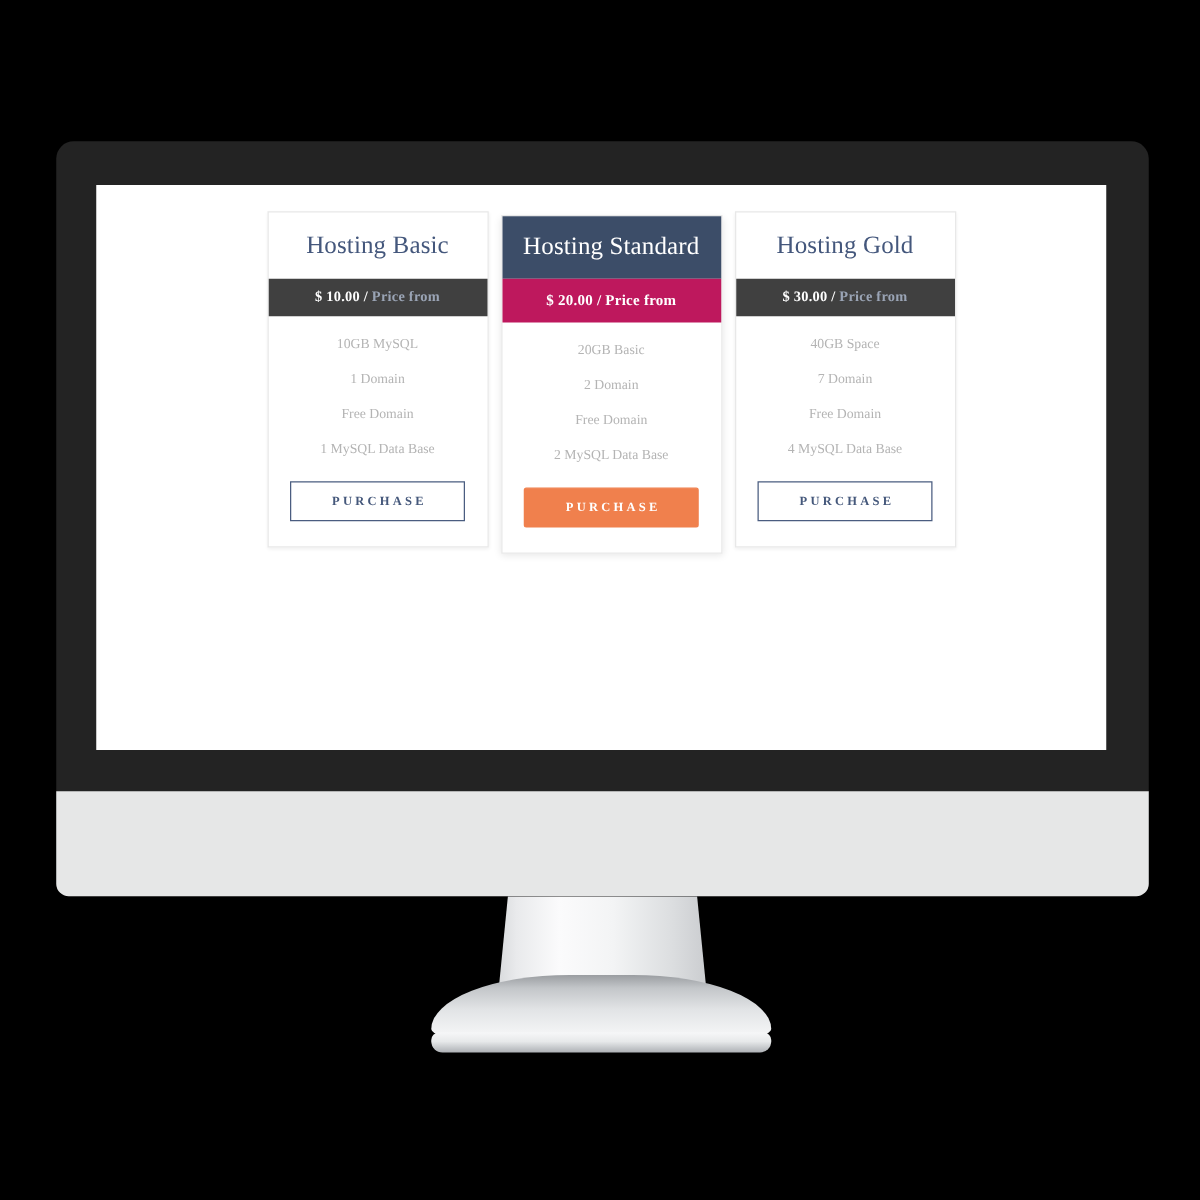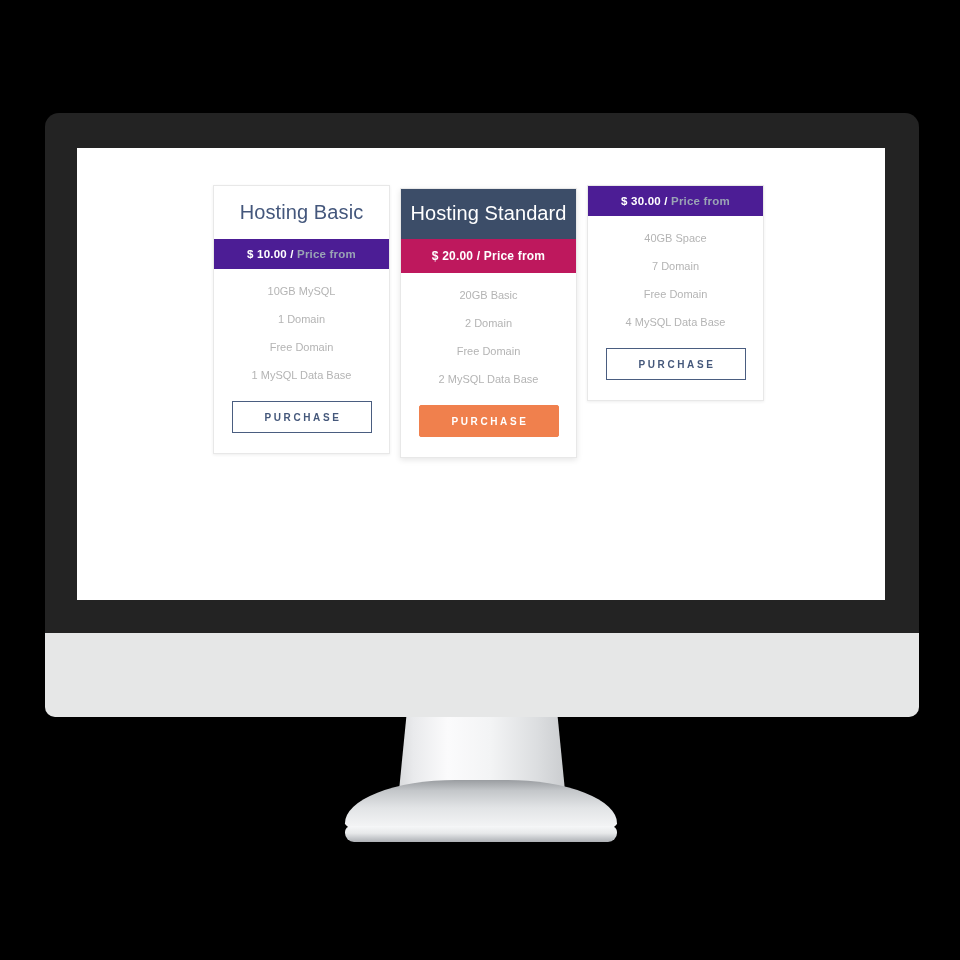--- a/index.html
+++ b/index.html
@@ -73,25 +73,26 @@
     width: 272px;
     height: 16px;
     background: linear-gradient(to bottom, #f6f7f8 0%, #e7e9ea 45%, #c7cacd 75%, #aeb1b5 100%);
     border-radius: 6px 6px 9px 9px;
   }
 
   
   #pricing {
     position: absolute;
     left: 136px;
-    top: 28px;
+    top: 12px;
     width: 552px;
     display: flex;
     align-items: flex-start;
-    justify-content: flex-start;
+    justify-content: center;
+    font-family: Liberation Serif, serif;
   }
   .card {
     background: #ffffff;
     border: 1px solid #e8e8e8;
     box-shadow: 0 1px 3px rgba(0,0,0,0.07);
     text-align: center;
     box-sizing: border-box;
   }
   .card.plain {
     width: 177px;
@@ -114,21 +115,21 @@
     letter-spacing: 0.1px;
   }
   .card.featured .card-title {
     background: #3c4d68;
     color: #ffffff;
     padding: 13px 6px 13px 6px;
     font-size: 20px;
   }
 
   .price-bar {
-    background: #4c1d95;
+    background: #404040;
     color: #ffffff;
     font-size: 11.5px;
     font-weight: bold;
     padding: 9px 4px;
     letter-spacing: 0.2px;
   }
   .price-bar .muted {
     color: #9aa4b5;
     font-weight: bold;
   }
@@ -215,20 +216,21 @@
         <ul class="features">
           <li>20GB Basic</li>
           <li>2 Domain</li>
           <li>Free Domain</li>
           <li>2 MySQL Data Base</li>
         </ul>
         <div class="purchase solid">PURCHASE</div>
       </div>
 
       <div class="card plain">
+        <div class="card-title">Hosting Gold</div>
         <div class="price-bar">
           <span>$ 30.00 /</span>
           <span class="muted">Price from</span>
         </div>
         <ul class="features">
           <li>40GB Space</li>
           <li>7 Domain</li>
           <li>Free Domain</li>
           <li>4 MySQL Data Base</li>
         </ul>

